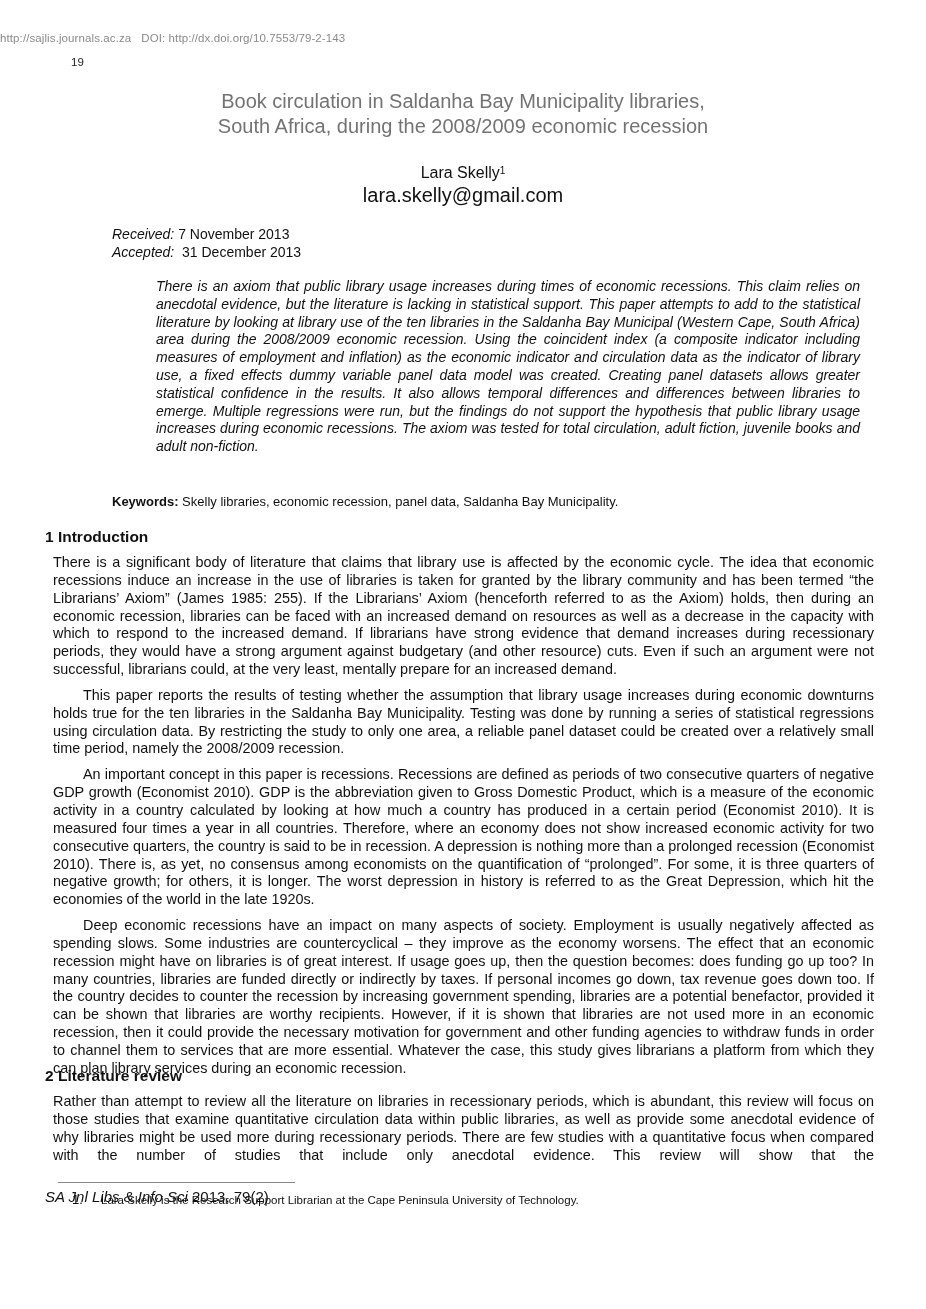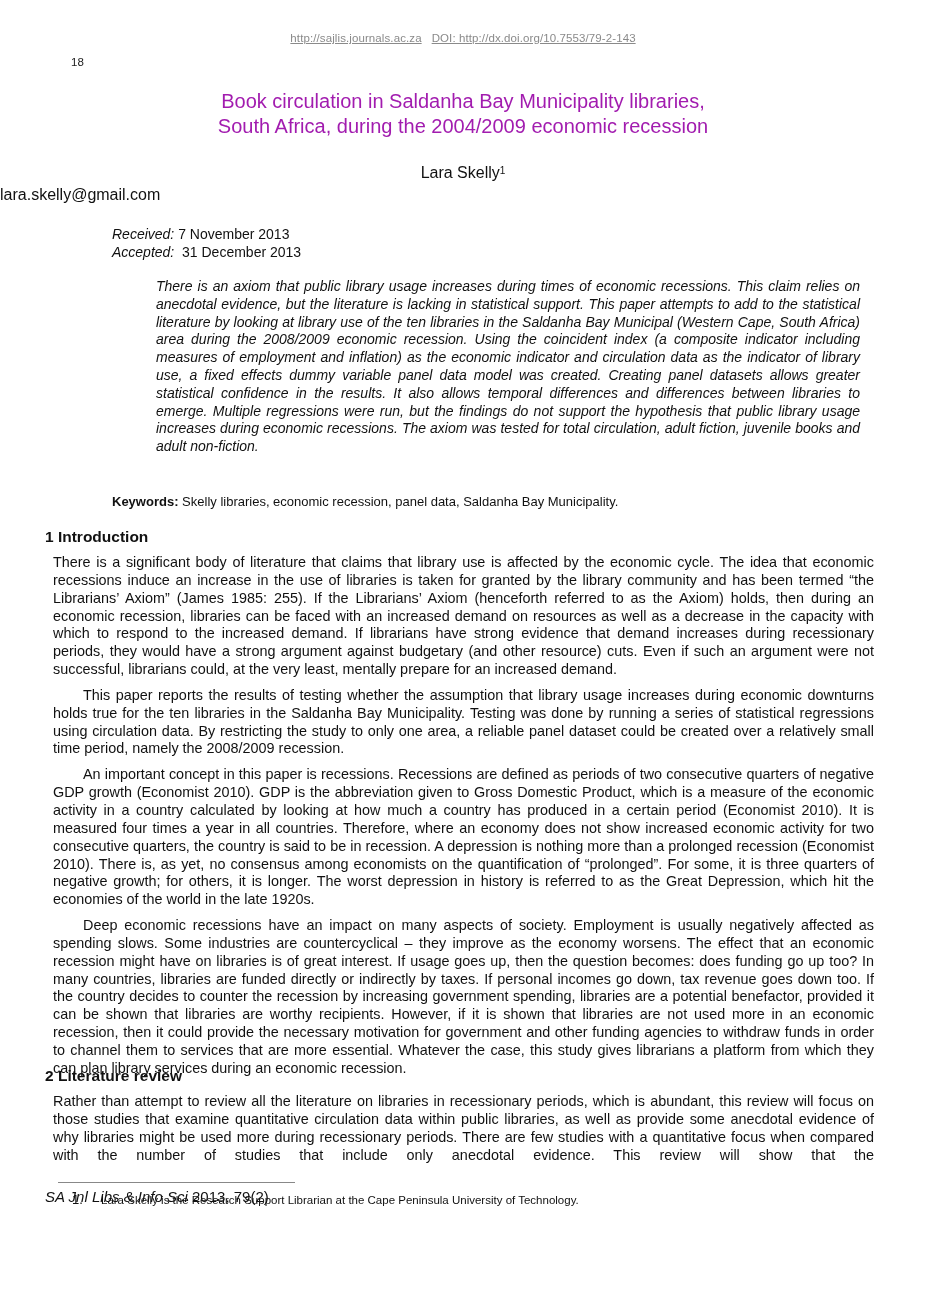--- a/index.html
+++ b/index.html
@@ -1,39 +1,39 @@
 <!DOCTYPE html>
 <html><head>
 <meta charset="utf-8">
 <style>
   html, body { margin: 0; padding: 0; background: #ffffff; }
   body {
     width: 926px; height: 1309px; position: relative; overflow: hidden;
     font-family: "Liberation Sans", sans-serif; color: #111;
   }
   .header-url {
-    position: absolute; top: 32px; left: 0; width: 926px; text-align: center;
-    font-size: 11.5px; color: #8a8a8a; letter-spacing: 0.1px; text-decoration: underline;
+    position: absolute; top: 32px; left: 0; width: 926px; text-align: left;
+    font-size: 11.5px; color: #8a8a8a; letter-spacing: 0.1px;
   }
   .header-url .sep { display: inline-block; width: 10px; }
   .page-num {
     position: absolute; top: 56px; left: 71px; font-size: 11.5px; color: #222;
   }
   .title {
     position: absolute; top: 89px; left: 0; width: 926px; text-align: center;
-    font-size: 20px; line-height: 25px; color: #a21caf;
+    font-size: 20px; line-height: 25px; color: #737373;
   }
   .author {
     position: absolute; top: 163px; left: 0; width: 926px; text-align: center;
     font-size: 16px; line-height: 20px;
   }
   .author sup { font-size: 10px; vertical-align: top; position: relative; top: -2px; }
   .email {
-    position: absolute; top: 185px; left: 0; width: 926px; text-align: left;
-    font-size: 16px; line-height: 20px;
+    position: absolute; top: 185px; left: 0; width: 926px; text-align: center;
+    font-size: 20px; line-height: 20px;
   }
   .dates {
     position: absolute; top: 225px; left: 112px; font-size: 14px; line-height: 18px;
   }
   .dates .lbl { font-style: italic; margin-top: 23px; }
   .abstract {
     position: absolute; top: 278px; left: 112px; width: 704px;
     font-size: 14px; line-height: 17.8px; font-style: italic; text-align: justify; margin-left: 44px;
   }
   .keywords {
@@ -63,25 +63,25 @@
     position: absolute; top: 1188px; left: 45px; font-size: 15px;
   }
   .journal i { font-style: italic; }
 </style>
 </head>
 <body>
 
 <div class="header-url">
   <span>http://sajlis.journals.ac.za</span><span class="sep"></span><span>DOI: http://dx.doi.org/10.7553/79-2-143</span>
 </div>
-<div class="page-num">18</div>
+<div class="page-num">19</div>
 
 <div class="title">
   <div>Book circulation in Saldanha Bay Municipality libraries,</div>
-  <div>South Africa, during the 2004/2009 economic recession</div>
+  <div>South Africa, during the 2008/2009 economic recession</div>
 </div>
 
 <div class="author">
   <span>Lara Skelly</span><sup>1</sup>
 </div>
 <div class="email">lara.skelly@gmail.com</div>
 
 <div class="dates">
   <div>
     <span class="lbl">Received:</span>

